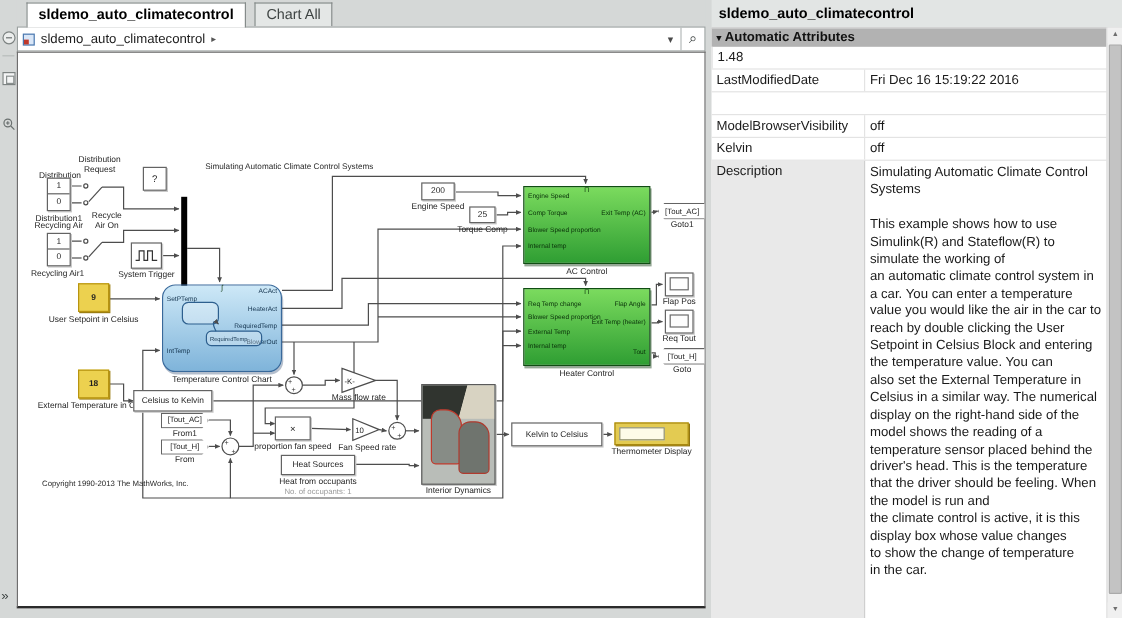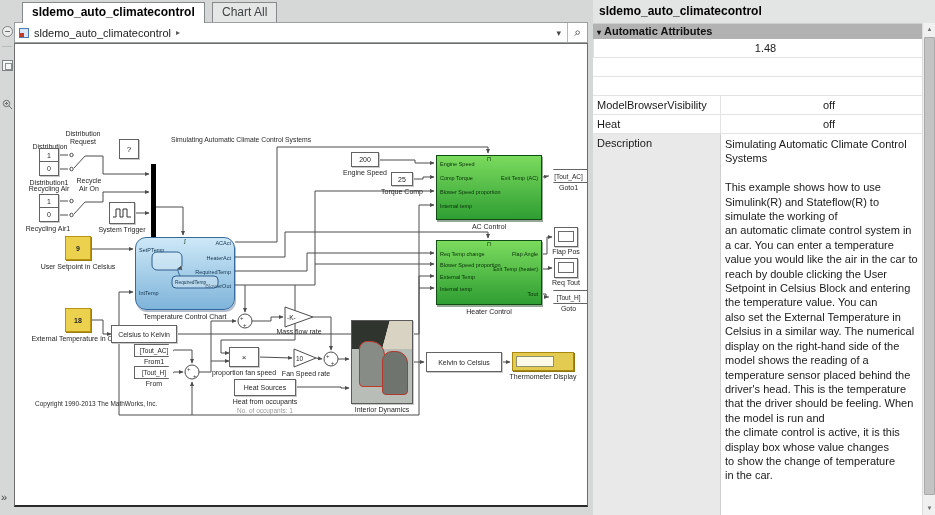--- a/index.html
+++ b/index.html
@@ -68,21 +68,21 @@
 
   
   .panel { position:absolute; left:593px; top:0; width:342px; height:515px; background:#e2e5e4; }
   .panel-title { height:23px; font-size:12px; font-weight:bold; color:#000; padding:4px 0 0 6px; }
   .panel-body { position:absolute; left:0; top:23px; width:342px; height:492px; background:#fff; }
   .sec-hdr { height:16px; background:#b2b2b2; border-top:1px solid #cfcfcf; font-size:11px; font-weight:bold;
              color:#111; padding-left:4px; line-height:15px; cursor:pointer; }
   .sec-hdr .tri { font-size:8px; margin-right:3px; }
   .prow { display:flex; height:19px; border-bottom:1px solid #e3e3e3; font-size:11px; }
   .prow .pl { width:127px; padding:3px 2px 0 4px; color:#1a1a1a; overflow:hidden; white-space:nowrap; }
-  .prow .pv { flex:1; padding:3px 2px 0 4px; color:#1a1a1a; border-left:1px solid #e3e3e3;text-align:center; }
+  .prow .pv { flex:1; padding:3px 2px 0 4px; color:#1a1a1a; border-left:1px solid #e3e3e3; }
   .drow { display:flex; height:434px; font-size:11px; }
   .drow .pl { width:127px; padding:3px 2px 0 4px; color:#1a1a1a; background:#e9e9e9; }
   .drow .pv { flex:1; padding:3px 16px 0 4px; color:#1a1a1a; border-left:1px solid #cfcfcf;
               white-space:pre-line; line-height:14.4px; }
   .pscroll { position:absolute; right:0; top:0; width:13px; height:492px; background:#f0f0f0; border-left:1px solid #dcdcdc; }
   .pscroll .up,.pscroll .down { position:absolute; left:0; width:13px; height:13px; background:#f0f0f0;
         font-size:6px; color:#6f6f6f; text-align:center; line-height:13px; cursor:pointer; }
   .pscroll .down { bottom:0; }
   .pscroll .thumb { position:absolute; left:1px; top:14px; width:11px; height:458px; background:#c3c3c3;
         border:1px solid #aaa; border-radius:1px; cursor:pointer; }
@@ -320,29 +320,31 @@
   <div class="panel">
     <div class="panel-title">sldemo_auto_climatecontrol</div>
     <div class="panel-body">
       <div class="sec-hdr">
         <span class="tri">▾</span><span>Automatic Attributes</span>
       </div>
       <div class="prow">
           <div class="pv">1.48</div>
         </div>
       <div class="prow">
+          <div class="pl">LastModifiedDate</div>
+          <div class="pv">Fri Dec 16 15:19:22 2016</div>
         </div>
       <div class="prow">
         </div>
       <div class="prow">
           <div class="pl">ModelBrowserVisibility</div>
           <div class="pv">off</div>
         </div>
       <div class="prow">
-          <div class="pl">Heat</div>
+          <div class="pl">Kelvin</div>
           <div class="pv">off</div>
         </div>
       <div class="drow">
         <div class="pl">Description</div>
         <div class="pv">Simulating Automatic Climate Control Systems
 
 This example shows how to use Simulink(R) and Stateflow(R) to simulate the working of
 an automatic climate control system in a car. You can enter a temperature
 value you would like the air in the car to reach by double clicking the User Setpoint in Celsius Block and entering the temperature value. You can
 also set the External Temperature in Celsius in a similar way. The numerical display on the right-hand side of the model shows the reading of a temperature sensor placed behind the driver's head. This is the temperature that the driver should be feeling. When the model is run and

